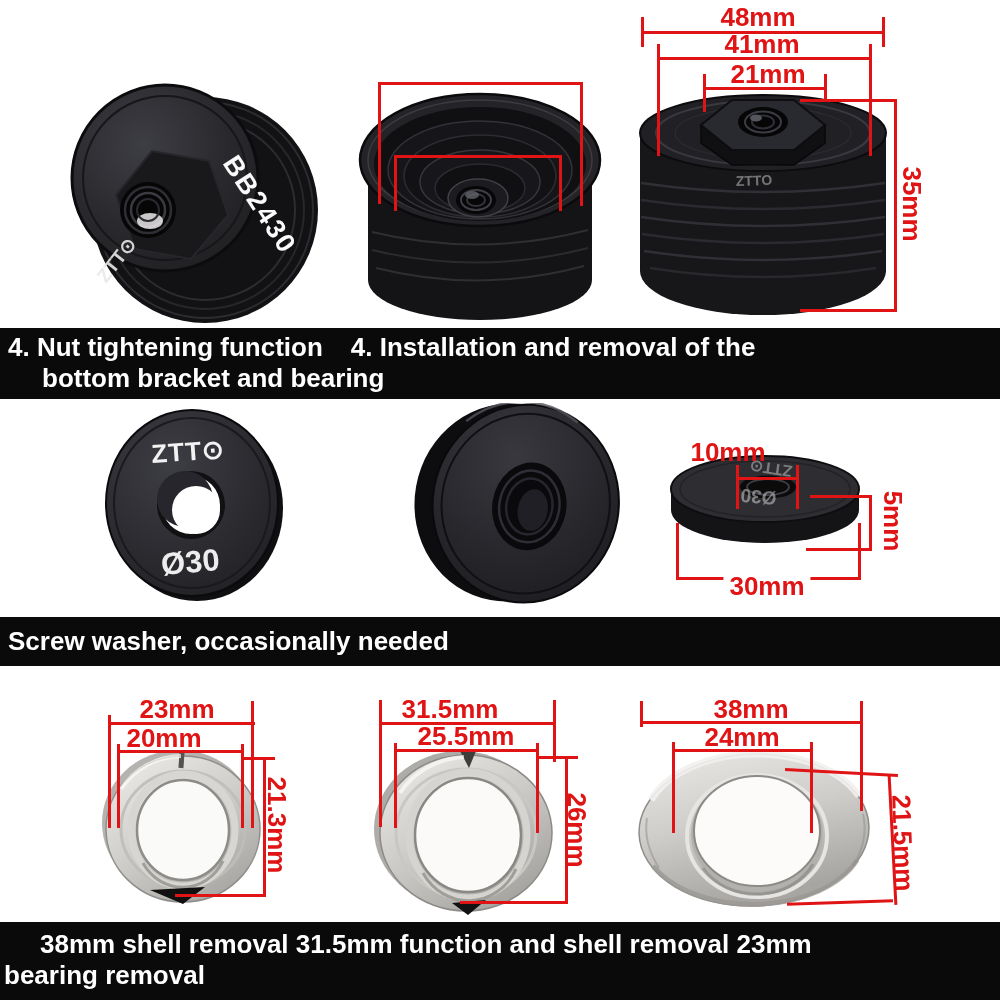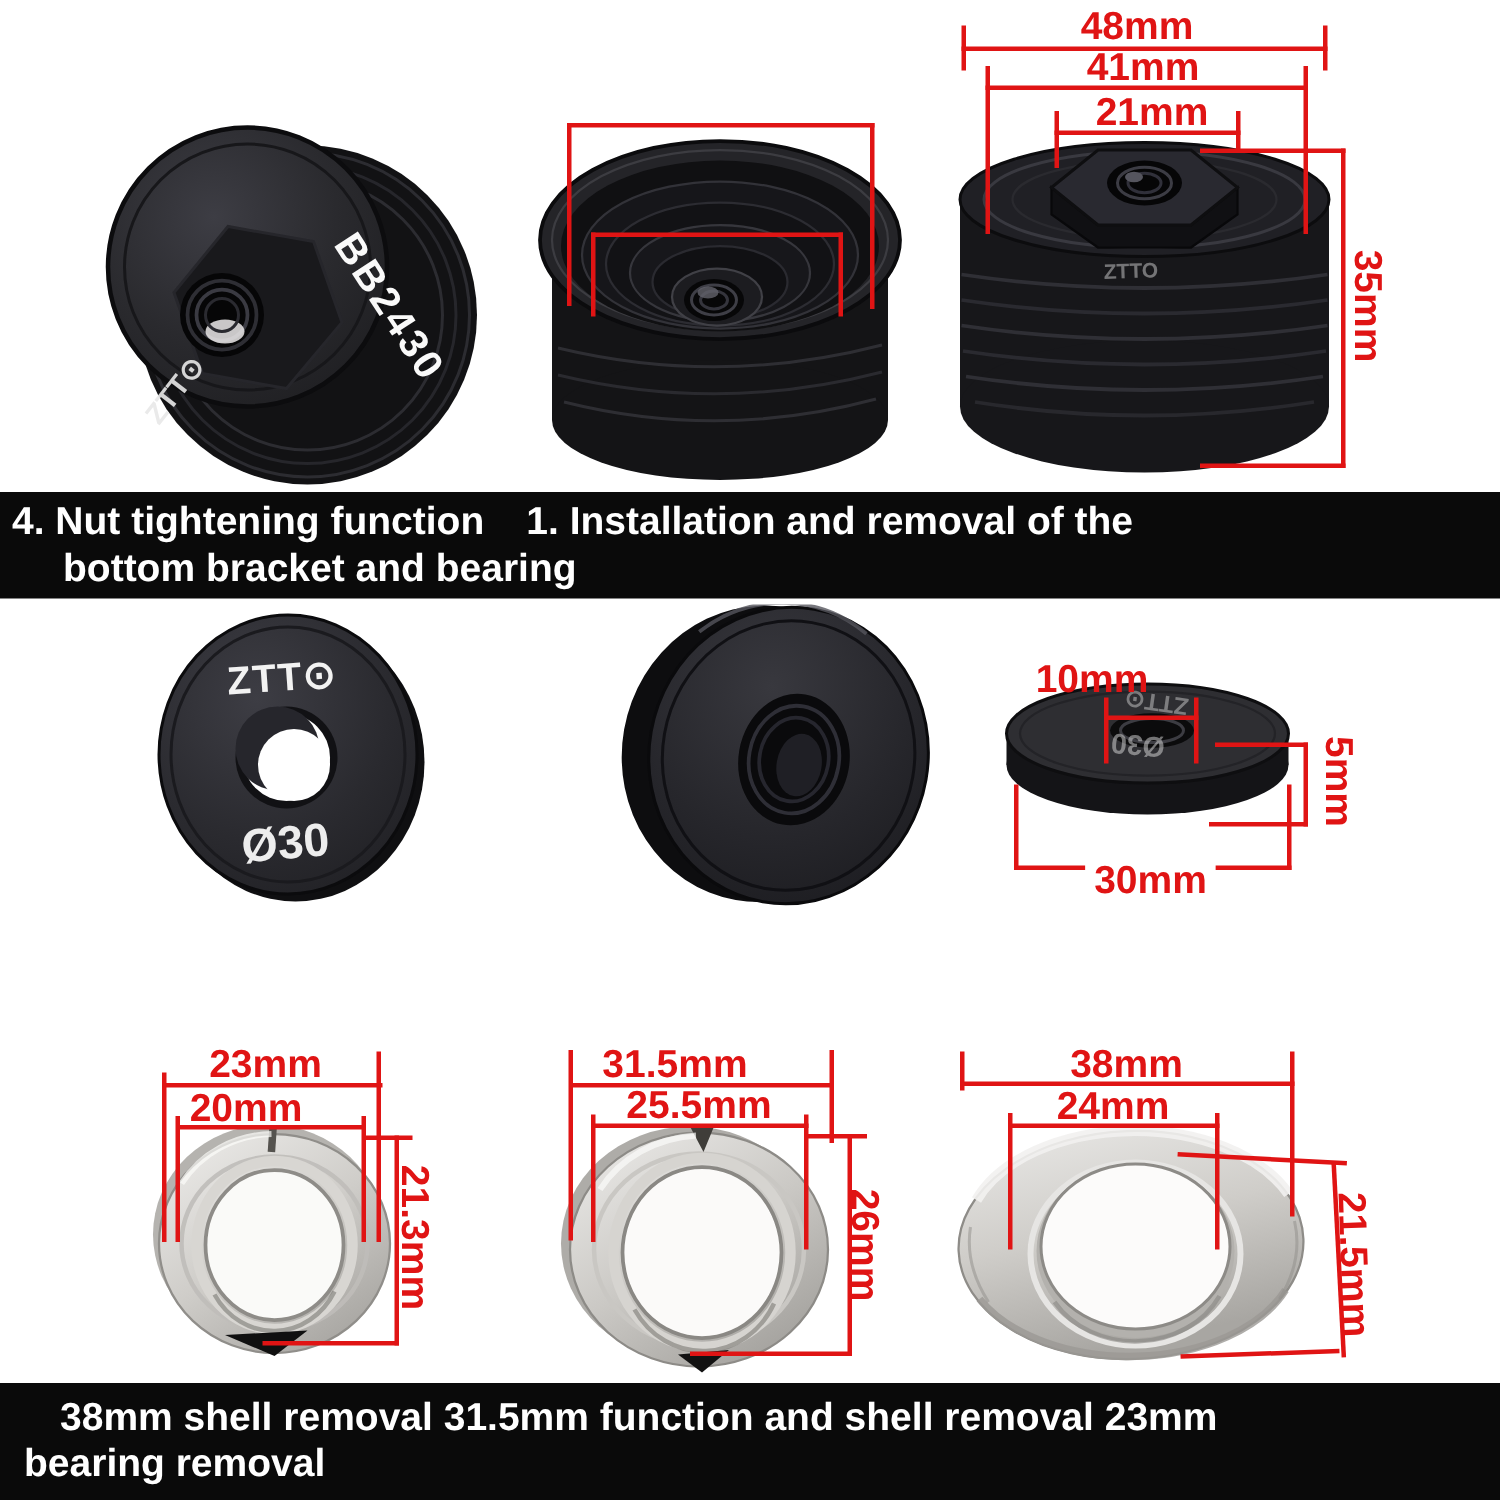--- a/index.html
+++ b/index.html
@@ -103,21 +103,21 @@
   <div class="dim-text" style="left:768px;top:74px">21mm</div>
   <div class="dim-line" style="left:703px;top:87px;width:124px;height:3px"></div>
   <div class="dim-line" style="left:703px;top:74px;width:3px;height:38px"></div>
   <div class="dim-line" style="left:824px;top:74px;width:3px;height:28px"></div>
   <div class="dim-line" style="left:800px;top:99px;width:97px;height:3px"></div>
   <div class="dim-line" style="left:894px;top:99px;width:3px;height:213px"></div>
   <div class="dim-line" style="left:800px;top:309px;width:97px;height:3px"></div>
   <div class="dim-text rot" style="left:912px;top:204px">35mm</div>
 
   <div class="banner" style="top:328px;height:71px;padding:4px 0 0 8px">
-    <div class="bline"><span>4. Nut tightening function</span><span style="display:inline-block;width:28px"></span><span>1. Installation and removal of the</span></div>
+    <div class="bline"><span>4. Nut tightening function</span><span style="display:inline-block;width:28px"></span><span>4. Installation and removal of the</span></div>
     <div class="bline" style="padding-left:34px">bottom bracket and bearing</div>
   </div>
 
   <svg class="product" style="left:100px;top:405px" width="195" height="205" viewBox="0 0 195 205">
     <defs>
       <radialGradient id="gw" cx="38%" cy="30%" r="85%">
         <stop offset="0%" stop-color="#3d3d44"></stop>
           <stop offset="60%" stop-color="#2a2a2f"></stop>
           <stop offset="100%" stop-color="#1f1f23"></stop>
       </radialGradient>
@@ -170,20 +170,23 @@
   <div class="dim-line" style="left:796px;top:465px;width:3px;height:44px"></div>
   <div class="dim-line" style="left:810px;top:495px;width:62px;height:3px"></div>
   <div class="dim-line" style="left:806px;top:548px;width:66px;height:3px"></div>
   <div class="dim-line" style="left:869px;top:495px;width:3px;height:56px"></div>
   <div class="dim-text rot" style="left:893px;top:521px">5mm</div>
   <div class="dim-line" style="left:677px;top:577px;width:184px;height:3px"></div>
   <div class="dim-line" style="left:676px;top:523px;width:3px;height:57px"></div>
   <div class="dim-line" style="left:858px;top:523px;width:3px;height:57px"></div>
   <div class="dim-text" style="left:767px;top:586px;background:#ffffff;padding:0 6px">30mm</div>
 
+  <div class="banner" style="top:617px;height:49px;padding:9px 0 0 8px">
+    <div class="bline">Screw washer, occasionally needed</div>
+  </div>
 
   <svg class="product" style="left:93px;top:743px" width="185" height="170" viewBox="0 0 185 170">
     <defs>
       <linearGradient id="gs1" x1="0%" y1="0%" x2="70%" y2="100%">
         <stop offset="0%" stop-color="#efeeec"></stop>
           <stop offset="55%" stop-color="#cfcdc9"></stop>
           <stop offset="100%" stop-color="#a9a7a3"></stop>
       </linearGradient>
     </defs>
     <ellipse cx="86" cy="80" rx="77" ry="73" fill="#b5b3af"></ellipse>
@@ -269,16 +272,16 @@
   <div class="dim-line" style="left:673px;top:749px;width:140px;height:3px"></div>
   <div class="dim-line" style="left:672px;top:742px;width:3px;height:91px"></div>
   <div class="dim-line" style="left:810px;top:742px;width:3px;height:91px"></div>
   <div class="dim-line" style="left:785px;top:771px;width:113px;height:3px;transform:rotate(3deg)"></div>
   <div class="dim-line" style="left:891px;top:775px;width:3px;height:130px;transform:rotate(-3deg)"></div>
   <div class="dim-line" style="left:787px;top:901px;width:106px;height:3px;transform:rotate(-2deg)"></div>
   <div class="dim-text rot" style="left:903px;top:843px;transform:translate(-50%,-50%) rotate(88deg)">21.5mm</div>
 
   <div class="banner" style="top:922px;height:78px;padding:7px 0 0 0">
     <div class="bline" style="padding-left:40px">38mm shell removal 31.5mm function and shell removal 23mm</div>
-    <div class="bline" style="padding-left:16px">bearing removal</div>
+    <div class="bline" style="padding-left:4px">bearing removal</div>
   </div>
 
 </div>
 
 </body></html>

